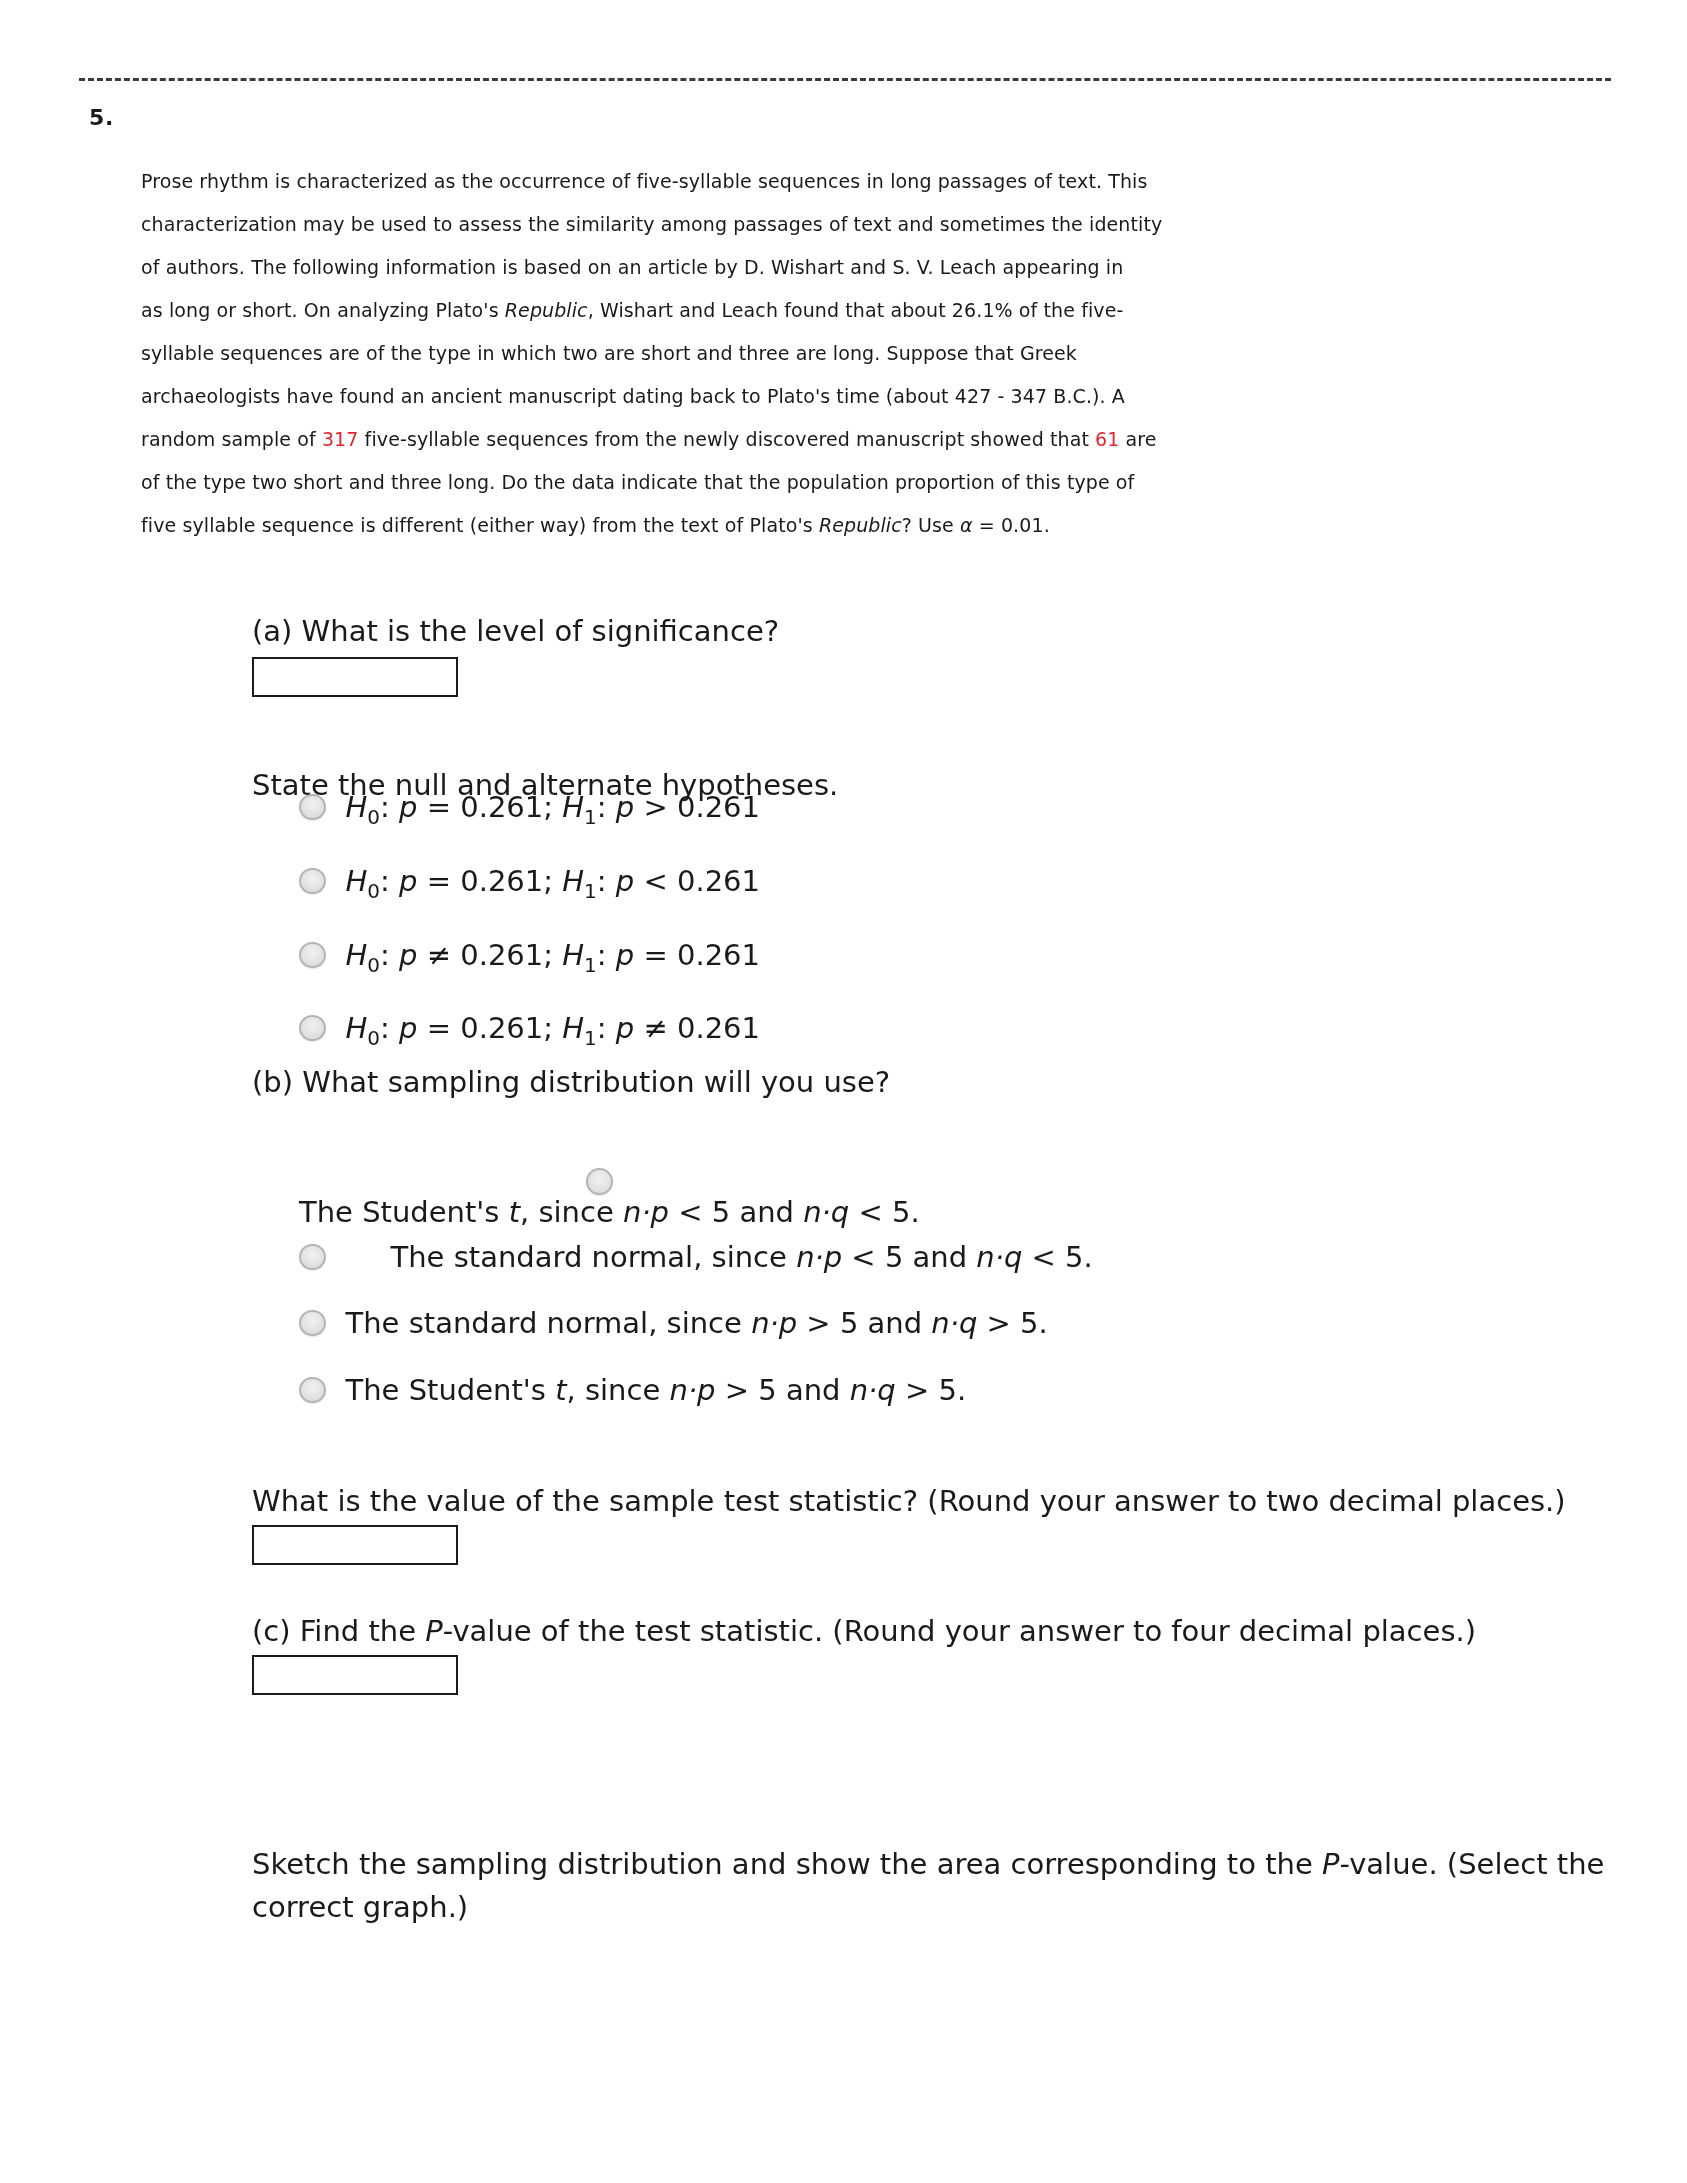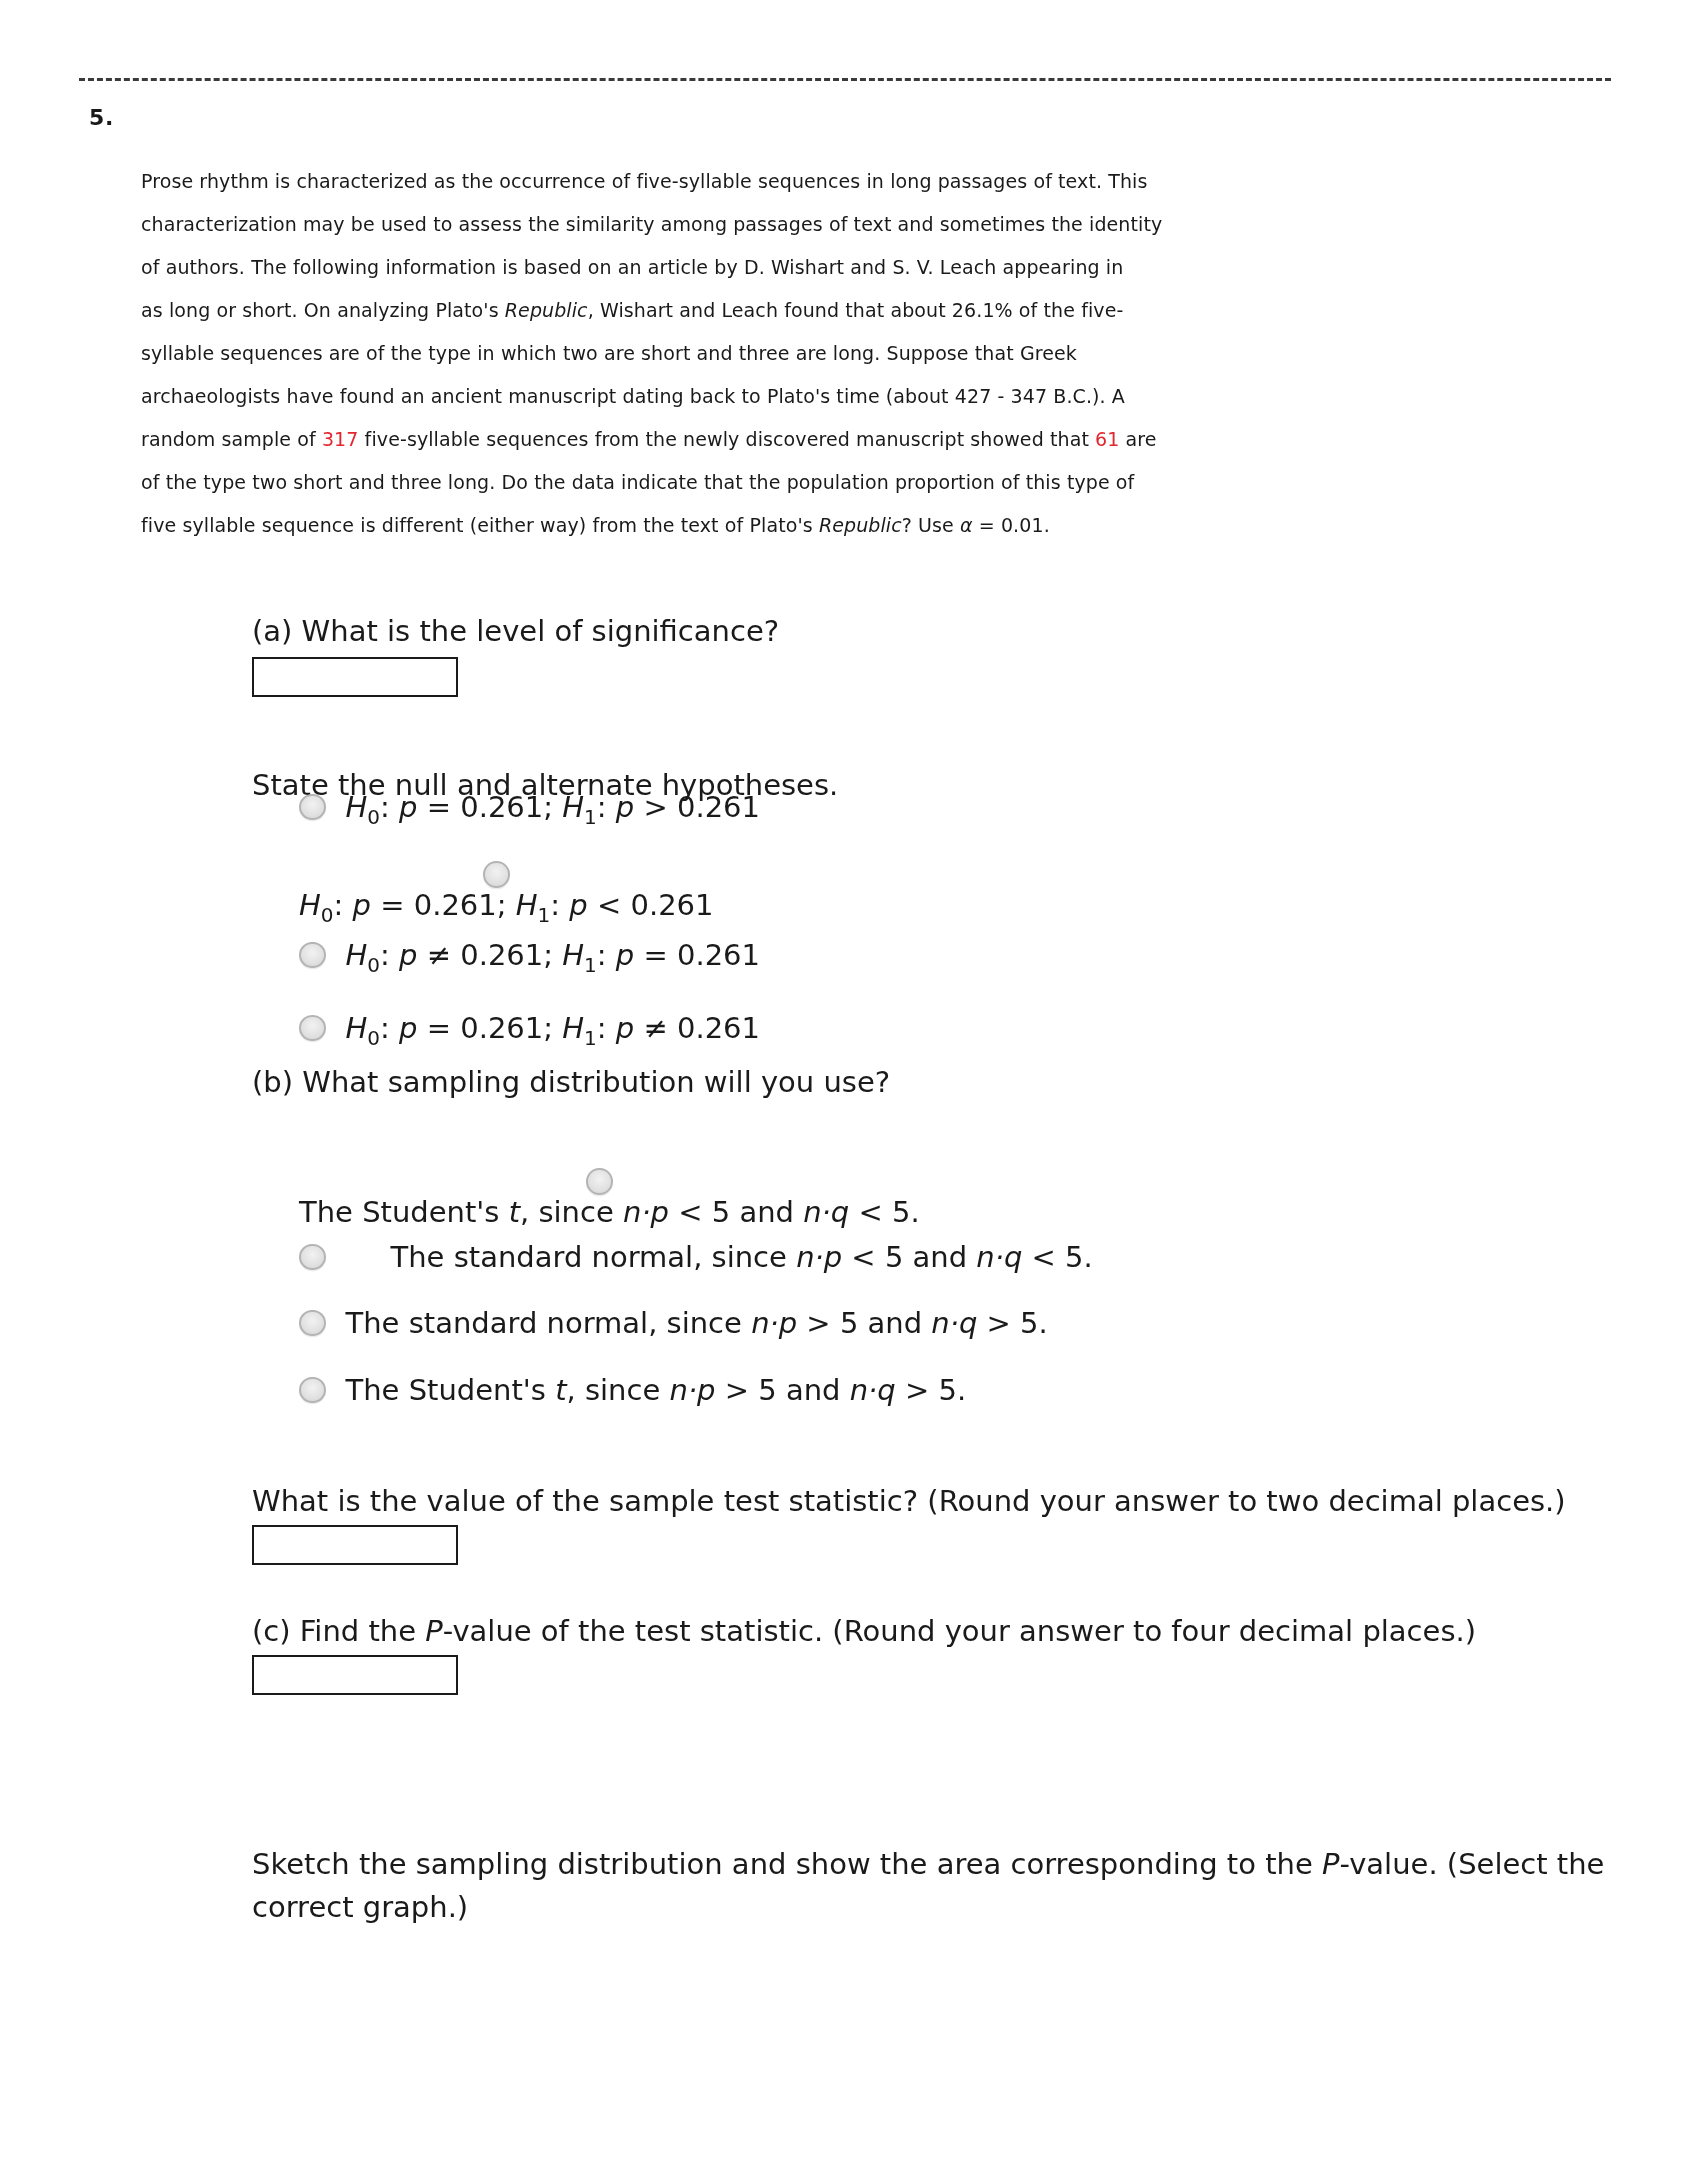--- a/index.html
+++ b/index.html
@@ -66,21 +66,21 @@
 <input class="answer-box" style="top: 657px;" type="text" value="">
 
 <div class="prompt" style="top:764px;">State the null and alternate hypotheses.</div>
 
 <div class="radio-row" style="top:787px;">
   <span class="radio"></span>
   <span class="opt-text">
     <i>H</i><sub>0</sub>: <i>p</i> <span>=</span> <span>0.261</span>; <i>H</i><sub>1</sub>: <i>p</i> <span>&gt;</span> <span>0.261</span>
   </span>
 </div>
-<div class="radio-row" style="top:861px;flex-direction:column;">
+<div class="radio-row" style="top:861px;">
   <span class="radio"></span>
   <span class="opt-text">
     <i>H</i><sub>0</sub>: <i>p</i> <span>=</span> <span>0.261</span>; <i>H</i><sub>1</sub>: <i>p</i> <span>&lt;</span> <span>0.261</span>
   </span>
 </div>
 <div class="radio-row" style="top:935px;">
   <span class="radio"></span>
   <span class="opt-text">
     <i>H</i><sub>0</sub>: <i>p</i> <span>≠</span> <span>0.261</span>; <i>H</i><sub>1</sub>: <i>p</i> <span>=</span> <span>0.261</span>
   </span>

